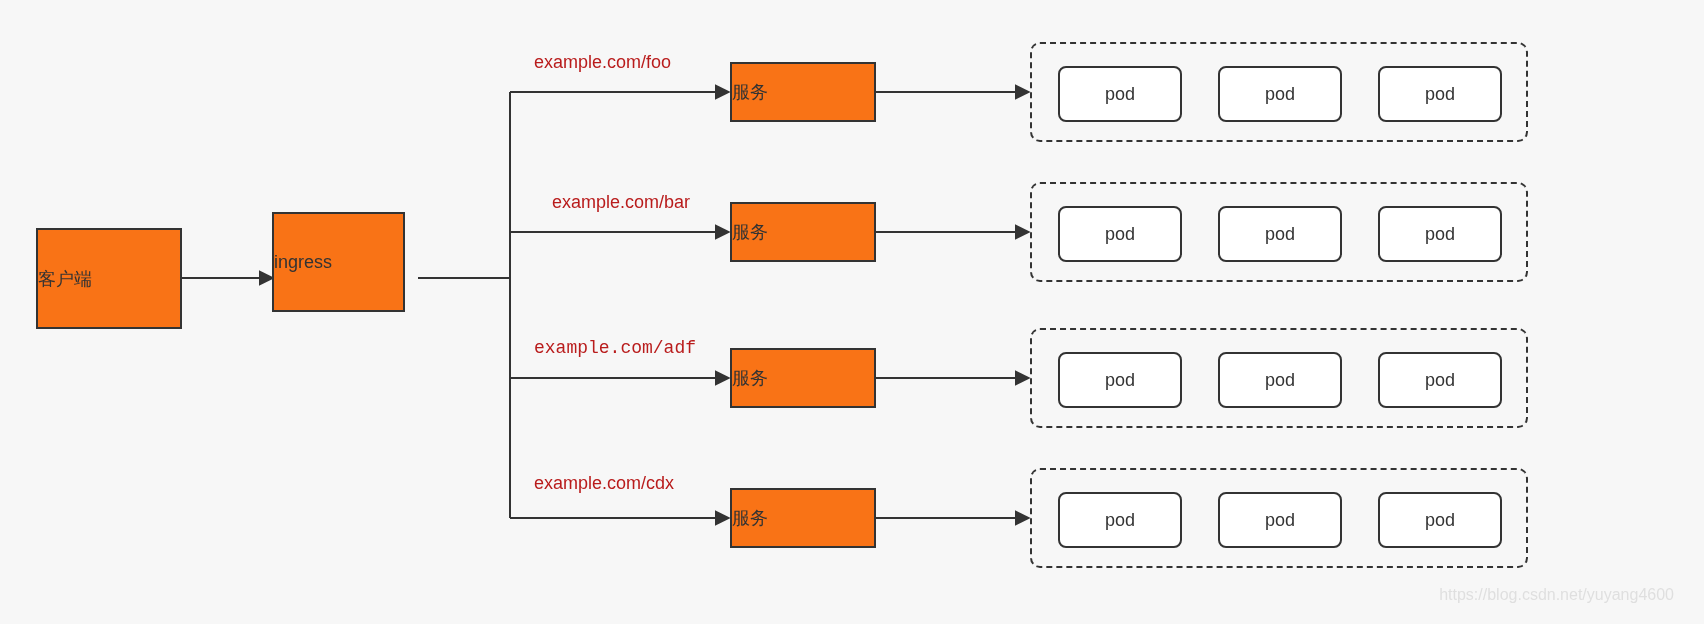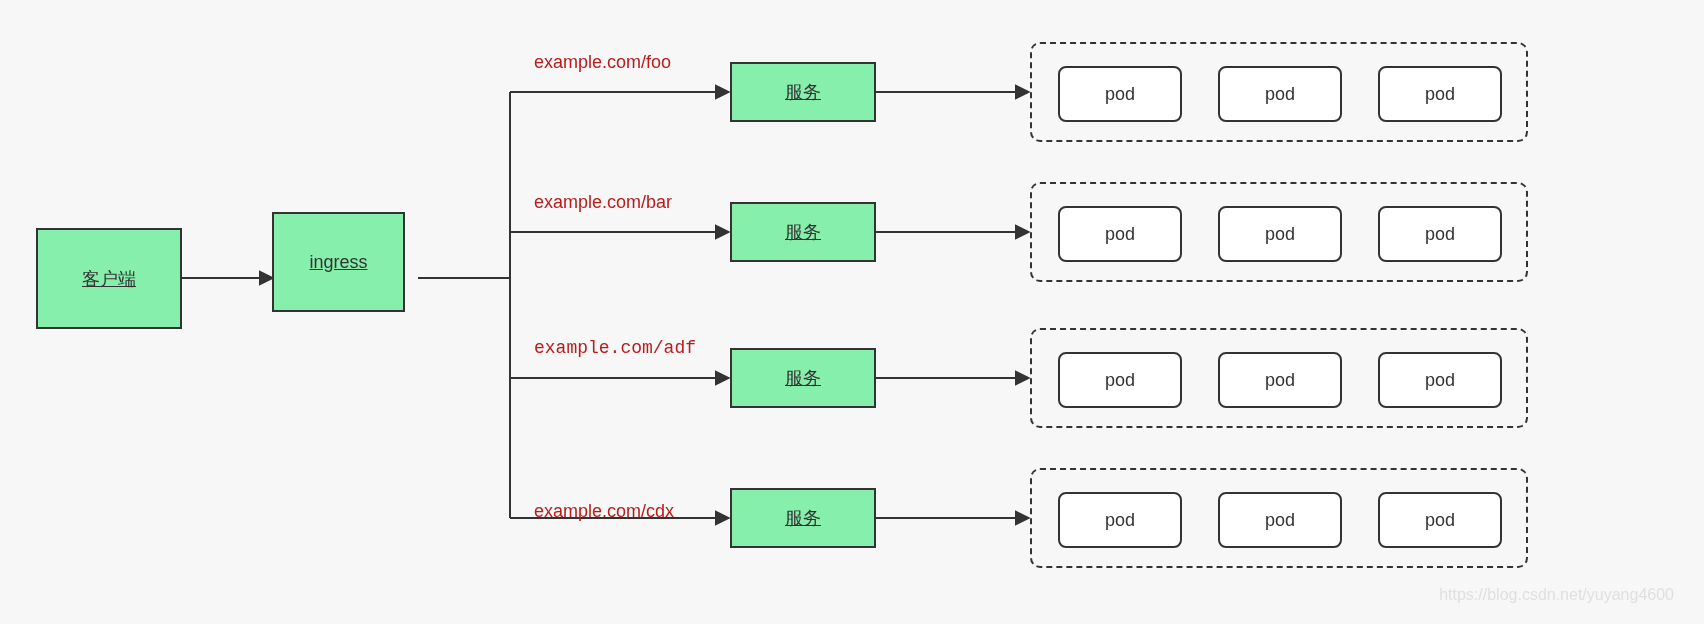--- a/index.html
+++ b/index.html
@@ -9,28 +9,27 @@
     height: 624px;
     background: #f7f7f7;
     font-family: "Microsoft YaHei", "PingFang SC", Arial, sans-serif;
     font-size: 18px;
     color: #333;
     position: relative;
     overflow: hidden;
   }
   .box {
     position: absolute;
-    background: #86efac;
+    background: #f97316;
     border: 2px solid #333;
     display: flex;
     align-items: center;
-    justify-content: center;
+    justify-content: flex-start;
     text-align: center;
     box-sizing: border-box;
-    text-decoration: underline;
   }
   .pod-group {
     position: absolute;
     border: 2px dashed #333;
     border-radius: 10px;
     box-sizing: border-box;
   }
   .pod {
     position: absolute;
     background: #ffffff;
@@ -110,21 +109,21 @@
     <span>pod</span>
   </div>
   <div class="pod" style="left:186px; top:22px; width:124px; height:56px;">
     <span>pod</span>
   </div>
   <div class="pod" style="left:346px; top:22px; width:124px; height:56px;">
     <span>pod</span>
   </div>
 </div>
 
-<div class="label" style="left:534px; top:192px;">example.com/bar</div>
+<div class="label" style="left:552px; top:192px;">example.com/bar</div>
 <div class="box" style="left:730px; top:202px; width:146px; height:60px;">
   <span>服务</span>
 </div>
 <div class="pod-group" style="left:1030px; top:182px; width:498px; height:100px;">
   <div class="pod" style="left:26px; top:22px; width:124px; height:56px;">
     <span>pod</span>
   </div>
   <div class="pod" style="left:186px; top:22px; width:124px; height:56px;">
     <span>pod</span>
   </div>
@@ -142,21 +141,21 @@
     <span>pod</span>
   </div>
   <div class="pod" style="left:186px; top:22px; width:124px; height:56px;">
     <span>pod</span>
   </div>
   <div class="pod" style="left:346px; top:22px; width:124px; height:56px;">
     <span>pod</span>
   </div>
 </div>
 
-<div class="label" style="left:534px; top:501px;">example.com/cdx</div>
+<div class="label" style="left:534px; top:473px;">example.com/cdx</div>
 <div class="box" style="left:730px; top:488px; width:146px; height:60px;">
   <span>服务</span>
 </div>
 <div class="pod-group" style="left:1030px; top:468px; width:498px; height:100px;">
   <div class="pod" style="left:26px; top:22px; width:124px; height:56px;">
     <span>pod</span>
   </div>
   <div class="pod" style="left:186px; top:22px; width:124px; height:56px;">
     <span>pod</span>
   </div>

